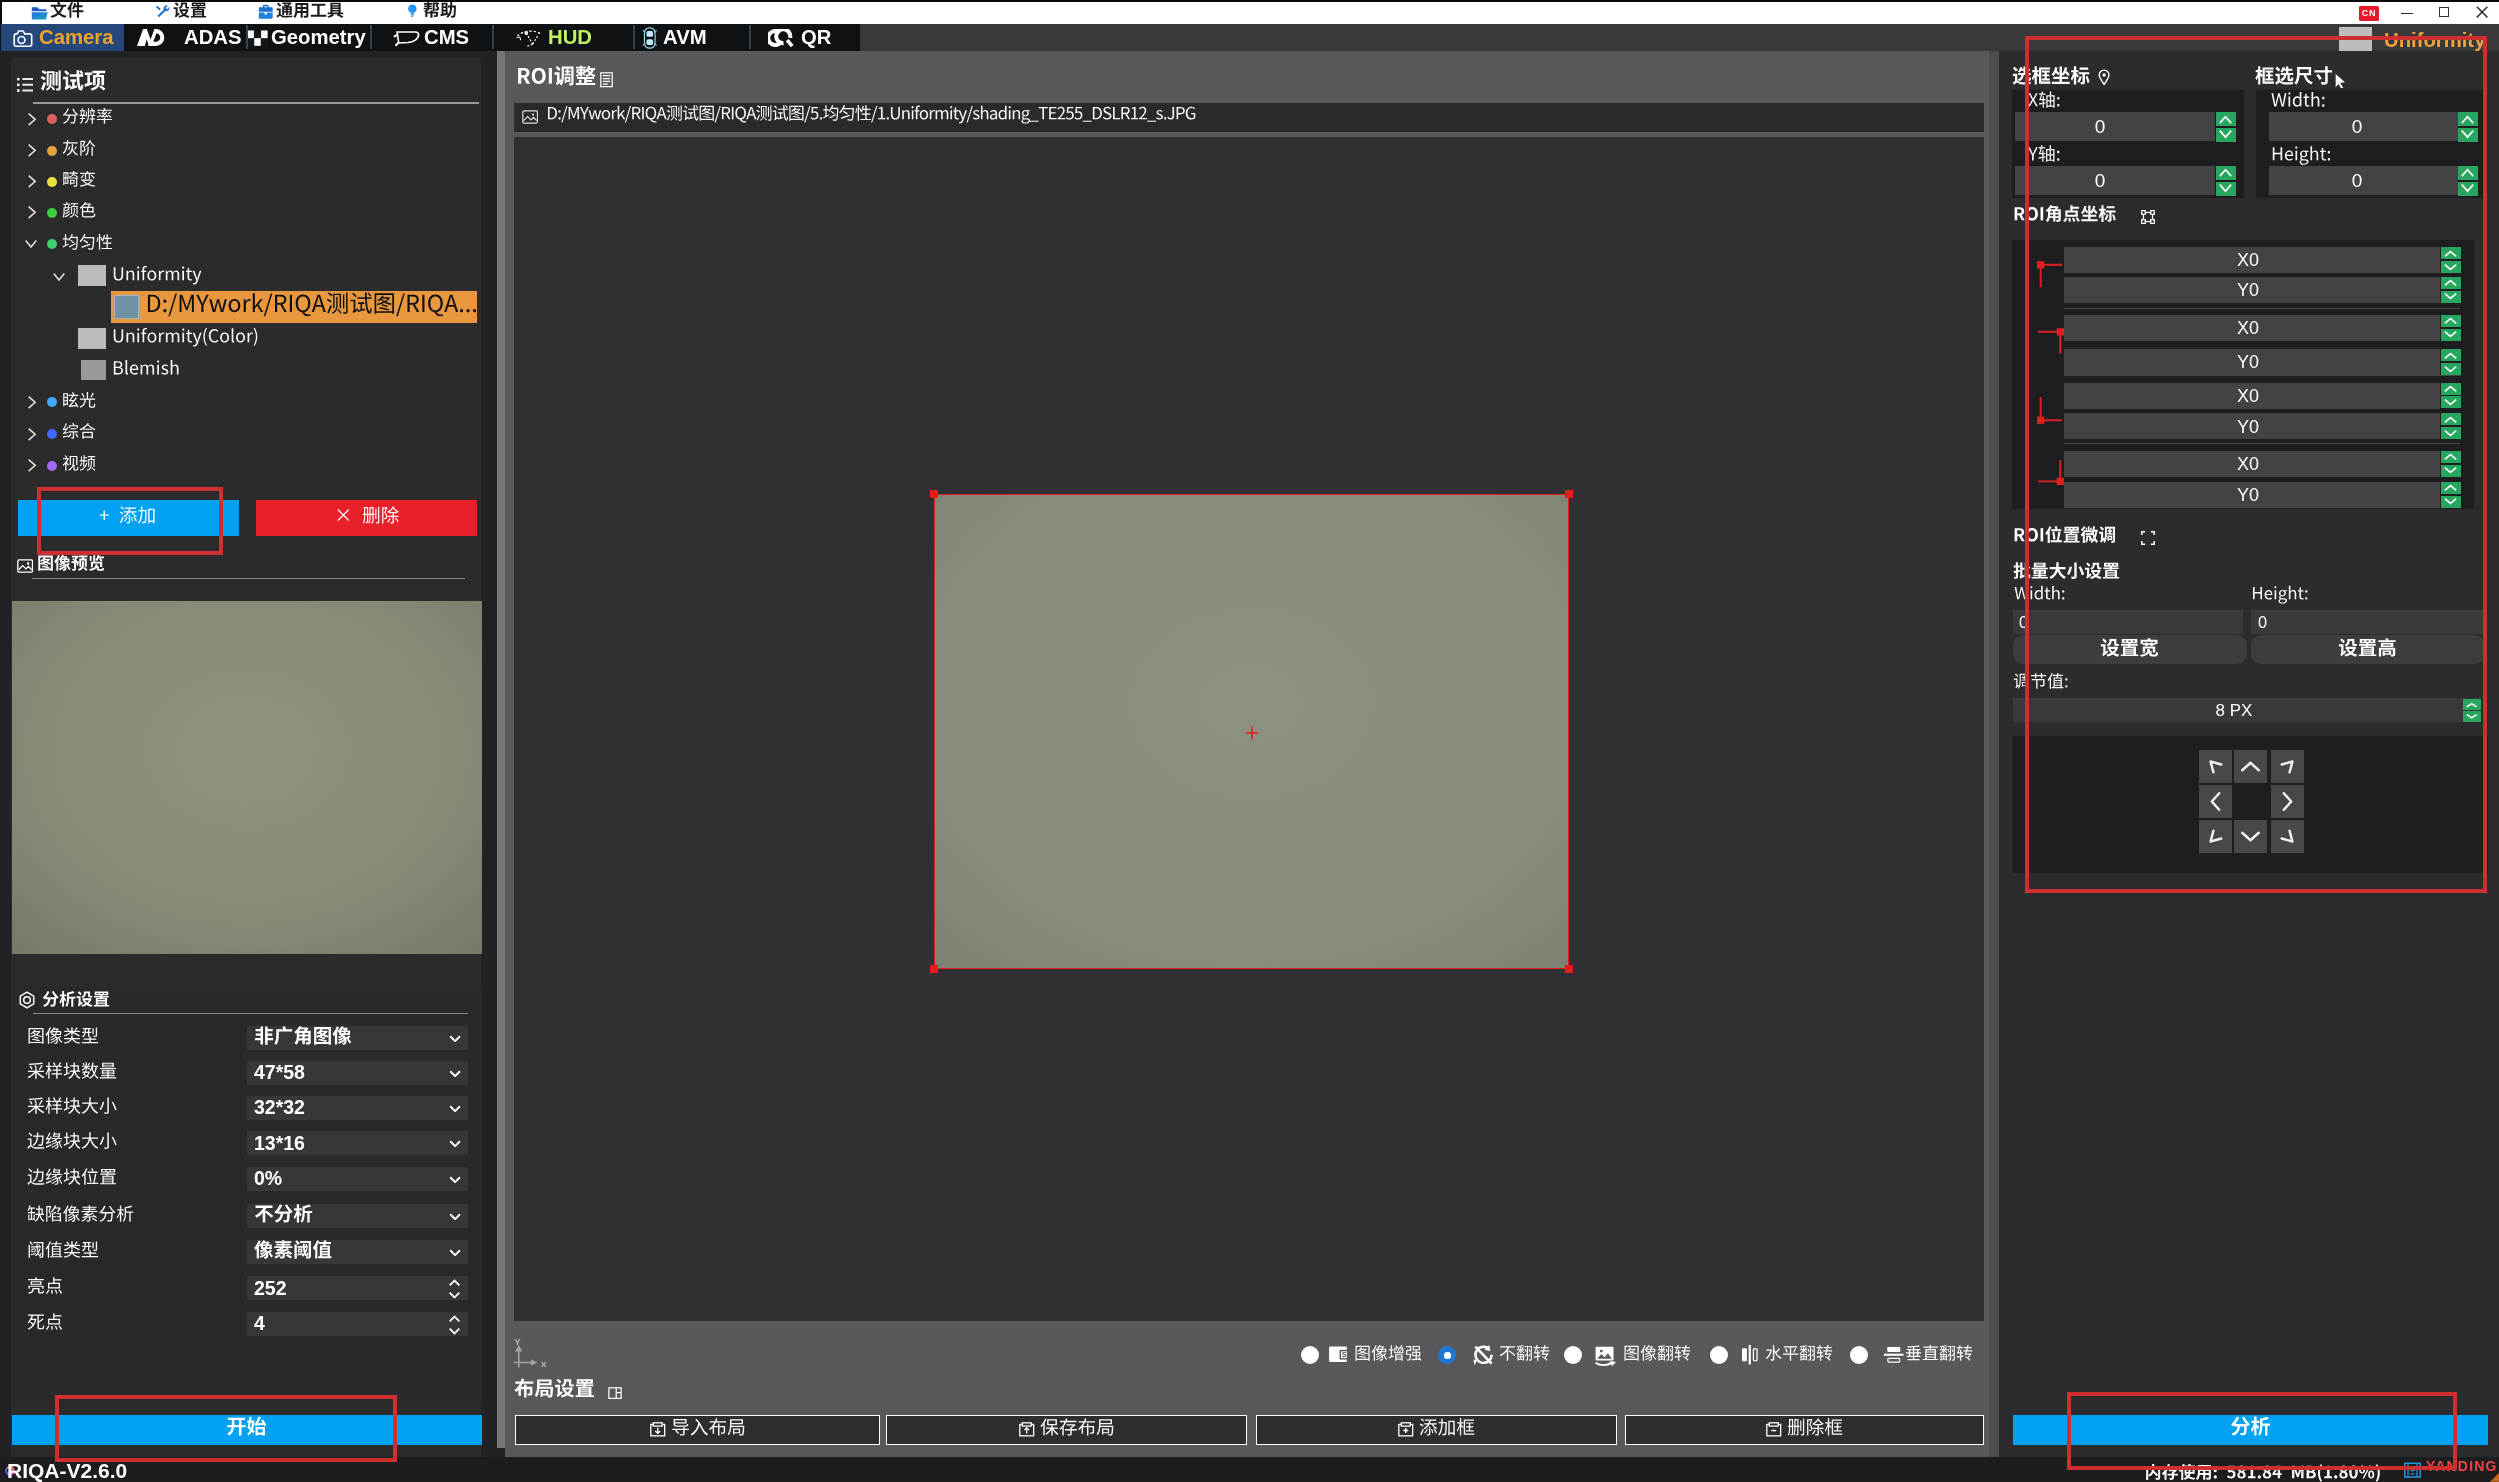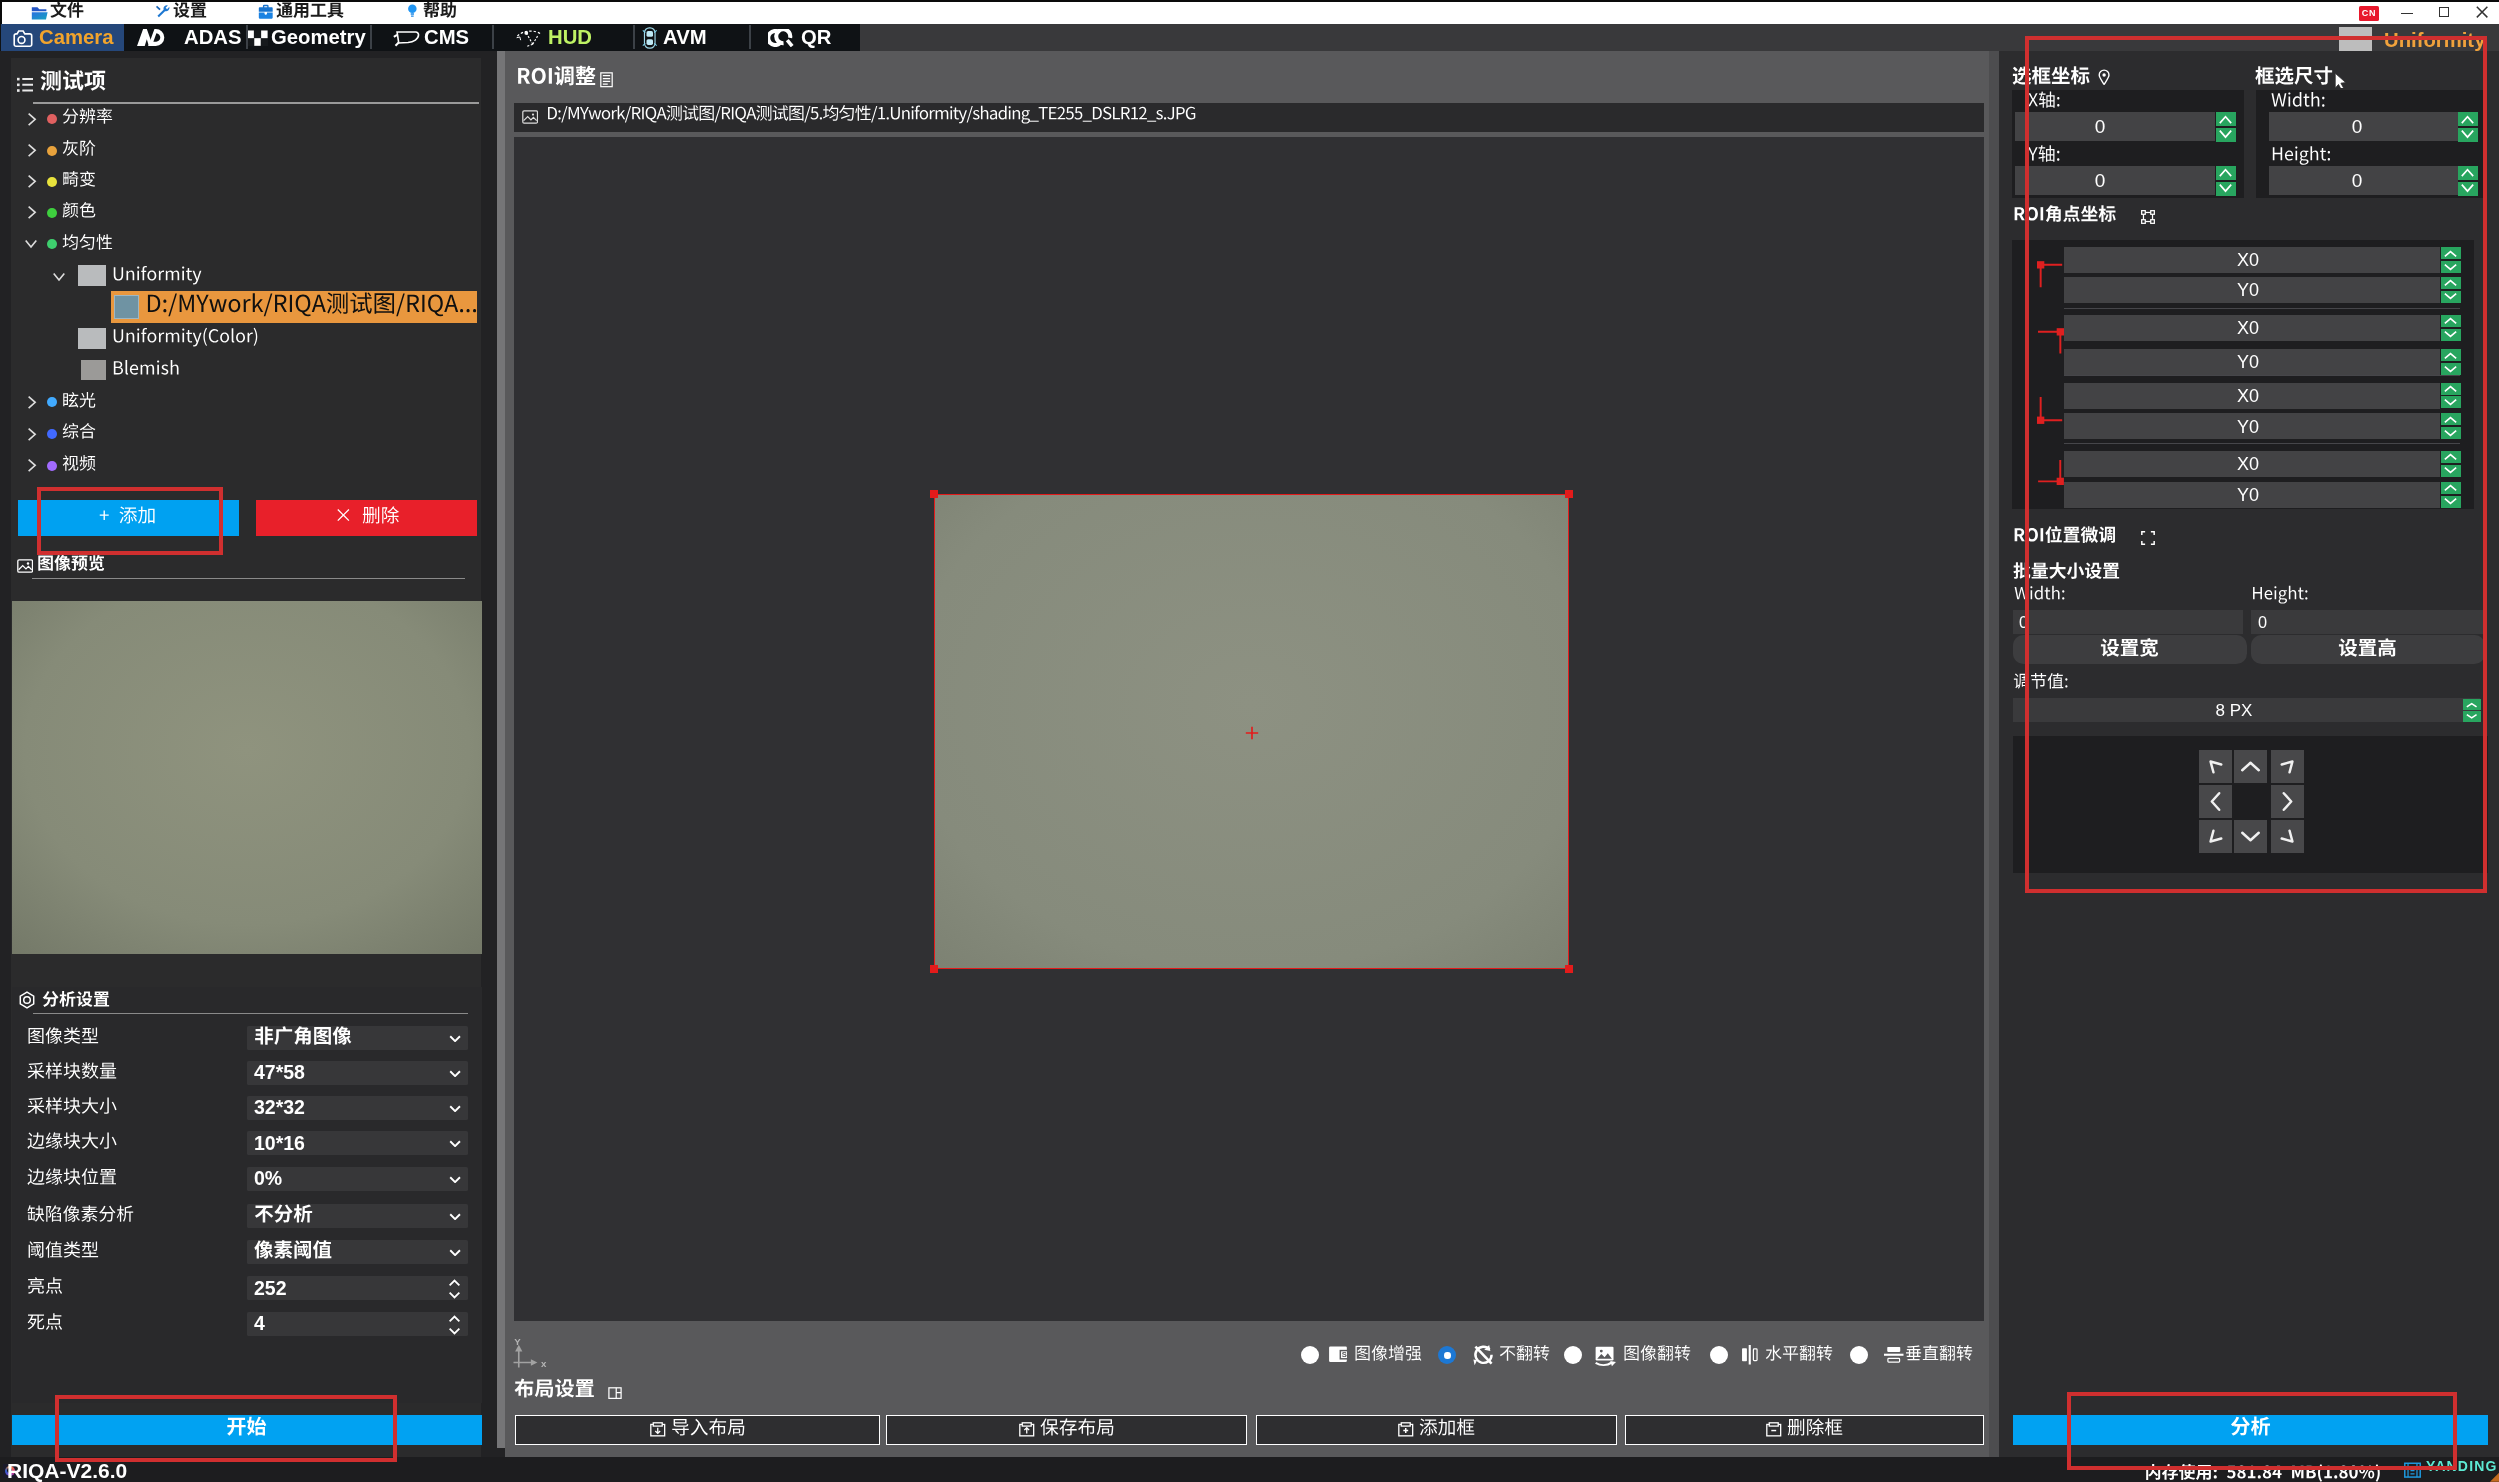--- a/index.html
+++ b/index.html
@@ -419,21 +419,21 @@
 <svg class="t" style="left:27px;top:1131px;" width="90" height="23" viewBox="0 0 110 28">
     <g fill="#fff" transform="translate(0 20) scale(0.022 -0.022)">
       <use href="#gR8fb9" x="0"></use>
       <use href="#gR7f18" x="1000"></use>
       <use href="#gR5757" x="2000"></use>
       <use href="#gR5927" x="3000"></use>
       <use href="#gR5c0f" x="4000"></use>
     </g>
   </svg>
 <div style="position:absolute;left:247px;top:1131px;width:221px;height:24.4px;background:#373739;border-radius:1.6px;"></div>
-<div style="position:absolute;left:254px;top:1144px;font:700 19.5px/19.5px 'Liberation Sans',sans-serif;color:#fff;letter-spacing:0;white-space:pre;transform-origin:0 50%;margin-top:-9.8px;">10*16</div>
+<div style="position:absolute;left:254px;top:1144px;font:700 19.5px/19.5px 'Liberation Sans',sans-serif;color:#fff;letter-spacing:0;white-space:pre;transform-origin:0 50%;margin-top:-9.8px;">13*16</div>
 <svg class="t" style="left:449px;top:1140px;" width="12.2" height="7.3" viewBox="0 0 15 9">
     <path fill="none" stroke="#fff" stroke-width="2.4" d="M1.5 1.5l6 6 6-6"></path>
   </svg>
 <svg class="t" style="left:27px;top:1167px;" width="90" height="23" viewBox="0 0 110 28">
     <g fill="#fff" transform="translate(0 20) scale(0.022 -0.022)">
       <use href="#gR8fb9" x="0"></use>
       <use href="#gR7f18" x="1000"></use>
       <use href="#gR5757" x="2000"></use>
       <use href="#gR4f4d" x="3000"></use>
       <use href="#gR7f6e" x="4000"></use>
@@ -1175,21 +1175,21 @@
       <use href="#gB25" x="12607"></use>
       <use href="#gB29" x="13570"></use>
     </g>
   </svg>
 <svg class="t" style="left:2403px;top:1460px;" width="19" height="19.5" viewBox="0 0 23 24">
     <g fill="none" stroke="#1e9be0" stroke-width="1.8">
       <rect x="2" y="4" width="19" height="17"></rect>
       <path d="M2 9h19M6 4v17M17 4v17M9 13h5M9 17h5" stroke-width="1.5"></path>
     </g>
   </svg>
-<div style="position:absolute;left:2426px;top:1466px;font:700 14px/14px 'Liberation Sans',sans-serif;color:#5eead4;letter-spacing:1.2px;white-space:pre;transform-origin:0 50%;margin-top:-7.3px;">YANDING</div>
+<div style="position:absolute;left:2426px;top:1466px;font:700 14px/14px 'Liberation Sans',sans-serif;color:#ef4444;letter-spacing:1.2px;white-space:pre;transform-origin:0 50%;margin-top:-7.3px;">YANDING</div>
 <svg class="t" style="left:2490px;top:1472px;" width="9.8" height="9.8" viewBox="0 0 12 12">
     <path fill="#e07820" d="M12 0v12H0z" opacity="0.85"></path>
   </svg>
 <svg width="0" height="0" style="position:absolute">
     <defs>
       <path id="gB6587" d="M412 822C435 779 458 722 469 681H44V564H202C256 423 326 302 416 202C312 121 182 64 25 25C49 -3 85 -59 98 -88C259 -41 394 26 505 116C611 27 740 -39 898 -81C916 -48 952 4 979 31C828 65 702 125 598 204C687 301 755 420 806 564H960V681H524L609 708C597 749 567 813 540 860ZM507 286C430 365 370 459 326 564H672C631 454 577 362 507 286Z"></path>
       <path id="gB4ef6" d="M316 365V248H587V-89H708V248H966V365H708V538H918V656H708V837H587V656H505C515 694 525 732 533 771L417 794C395 672 353 544 299 465C328 453 379 425 403 408C425 444 446 489 465 538H587V365ZM242 846C192 703 107 560 18 470C39 440 72 375 83 345C103 367 123 391 143 417V-88H257V595C295 665 329 738 356 810Z"></path>
       <path id="gB8bbe" d="M100 764C155 716 225 647 257 602L339 685C305 728 231 793 177 837ZM35 541V426H155V124C155 77 127 42 105 26C125 3 155 -47 165 -76C182 -52 216 -23 401 134C387 156 366 202 356 234L270 161V541ZM469 817V709C469 640 454 567 327 514C350 497 392 450 406 426C550 492 581 605 581 706H715V600C715 500 735 457 834 457C849 457 883 457 899 457C921 457 945 458 961 465C956 492 954 535 951 564C938 560 913 558 897 558C885 558 856 558 846 558C831 558 828 569 828 598V817ZM763 304C734 247 694 199 645 159C594 200 553 249 522 304ZM381 415V304H456L412 289C449 215 495 150 550 95C480 58 400 32 312 16C333 -9 357 -57 367 -88C469 -64 562 -30 642 20C716 -30 802 -67 902 -91C917 -58 949 -10 975 16C887 32 809 59 741 95C819 168 879 264 916 389L842 420L822 415Z"></path>
       <path id="gB7f6e" d="M664 734H780V676H664ZM441 734H555V676H441ZM220 734H331V676H220ZM168 428V21H51V-63H953V21H830V428H528L535 467H923V554H549L555 595H901V814H105V595H432L429 554H65V467H420L414 428ZM281 21V60H712V21ZM281 258H712V220H281ZM281 319V355H712V319ZM281 161H712V121H281Z"></path>
       <path id="gB901a" d="M46 742C105 690 185 617 221 570L307 652C268 697 186 766 127 814ZM274 467H33V356H159V117C116 97 69 60 25 16L98 -85C141 -24 189 36 221 36C242 36 275 5 315 -18C385 -58 467 -69 591 -69C698 -69 865 -63 943 -59C945 -28 962 26 975 56C870 42 703 33 595 33C486 33 396 39 331 78C307 92 289 105 274 115ZM370 818V727H727C701 707 673 688 645 672C599 691 552 709 513 723L436 659C480 642 531 620 579 598H361V80H473V231H588V84H695V231H814V186C814 175 810 171 799 171C788 171 753 170 722 172C734 146 747 106 752 77C812 77 856 78 887 94C919 110 928 135 928 184V598H794L796 600L743 627C810 668 875 718 925 767L854 824L831 818ZM814 512V458H695V512ZM473 374H588V318H473ZM473 458V512H588V458ZM814 374V318H695V374Z"></path>

